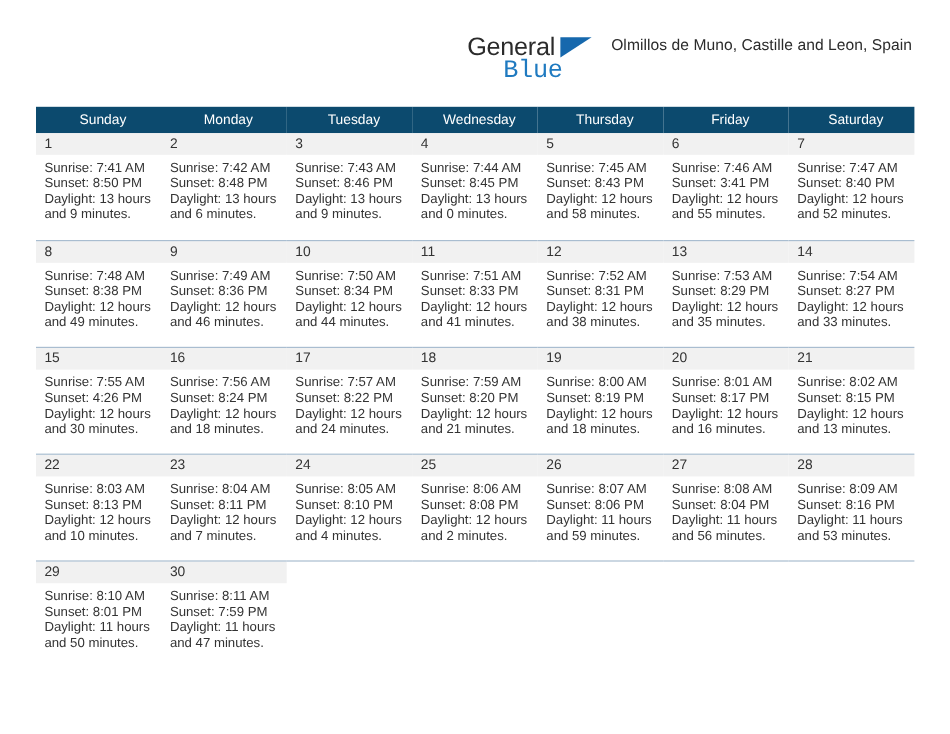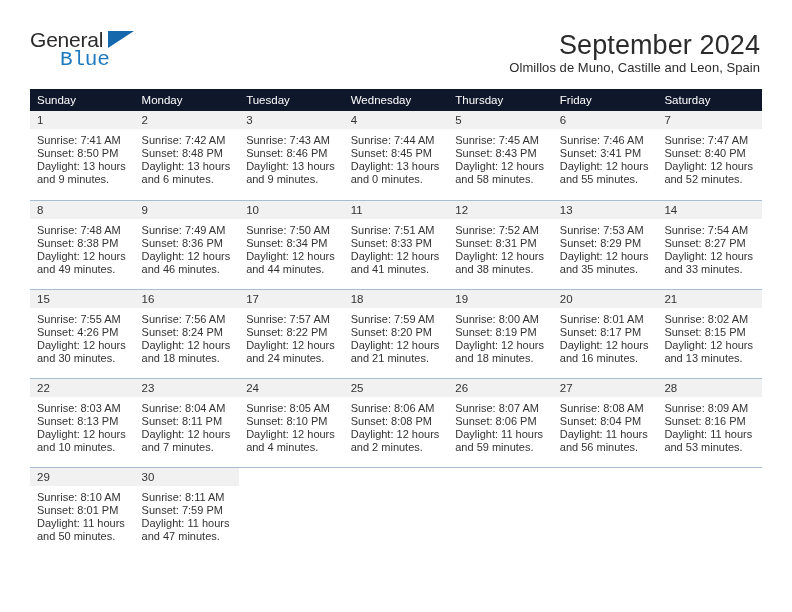--- a/index.html
+++ b/index.html
@@ -19,21 +19,21 @@
     position: relative;
     width: 792px;
     height: 612px;
     padding: 0;
   }
 
   
   .header {
     display: flex;
     align-items: flex-start;
-    justify-content: space-between;
+    justify-content: flex-end;
     padding: 28px 32px 0 30px;
     height: 78px;
   }
   .logo {
     position: relative;
     width: 120px;
     height: 46px;
     flex: 0 0 auto;
   }
   .logo-general {
@@ -84,25 +84,25 @@
   .calendar {
     margin: 11px 30px 0 30px;
     width: 732px;
   }
   table.cal {
     border-collapse: collapse;
     table-layout: fixed;
     width: 732px;
   }
   table.cal th {
-    background: #0f172a;
+    background: #0c4a6e;
     color: #ffffff;
     font-weight: normal;
     font-size: 11.5px;
-    text-align: left;
+    text-align: center;
     padding: 5px 0 5px 7px;
     height: 21px;
     border: none;
   }
   table.cal td {
     vertical-align: top;
     padding: 0;
     border: none;
     border-top: 1px solid #a9bdd0;
     width: 104.5px;
@@ -135,21 +135,20 @@
 
 <div class="page">
 
   <div class="header">
     <div class="logo">
       <span class="logo-general">General</span>
       <span class="logo-tri"></span>
       <span class="logo-blue">Blue</span>
     </div>
     <div class="title-block">
-      <div class="cal-title">September 2024</div>
       <div class="cal-subtitle">Olmillos de Muno, Castille and Leon, Spain</div>
     </div>
   </div>
 
   <div class="calendar">
     <table class="cal">
       <thead>
         <tr>
           <th>Sunday</th>
           <th>Monday</th>

